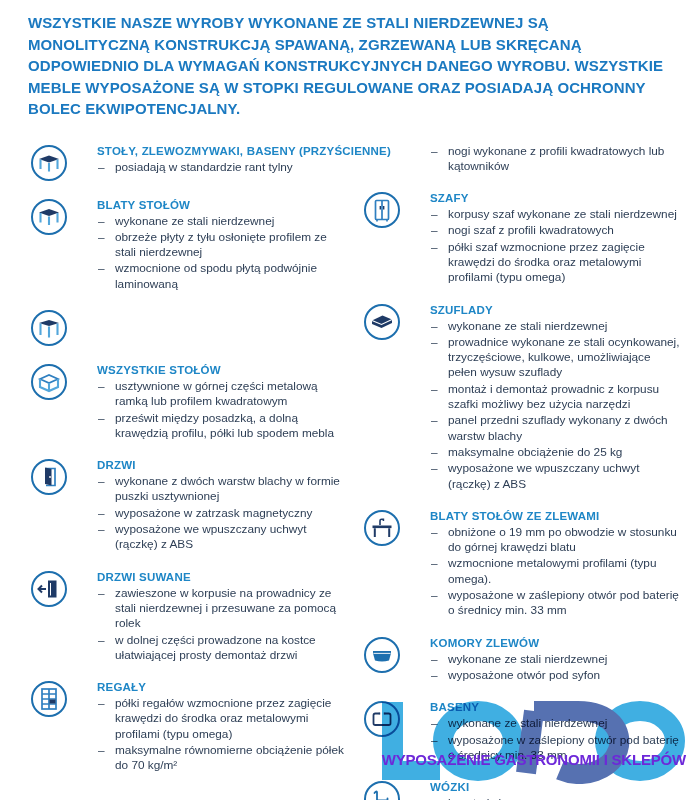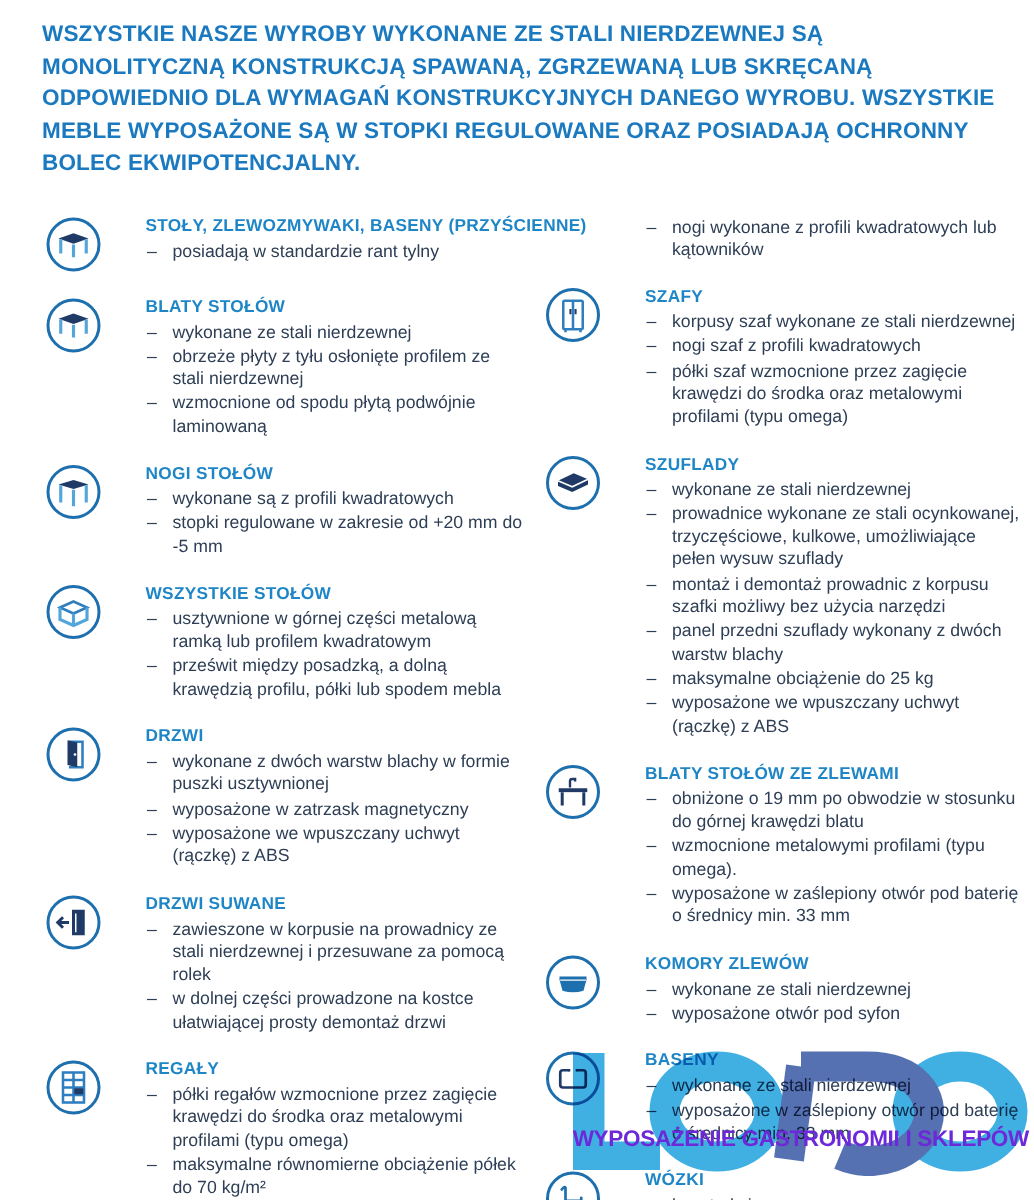--- a/index.html
+++ b/index.html
@@ -88,27 +88,20 @@
     </div>
 
     <div class="section">
       <span class="icon">
         <svg width="38" height="38" viewBox="0 0 38 38">
             <circle class="ic-stroke" cx="19" cy="19" r="17"></circle>
             <path class="ic-dark" d="M9 14 L19 11 L29 14 L19 17 Z"></path>
             <path class="ic-leg" d="M10.5 14.5 V26 M19 17.5 V28.5 M27.5 14.5 V26"></path>
           </svg>
       </span>
-      <div class="content">
-        <h3 class="heading">NOGI STOŁÓW</h3>
-        <ul class="bullets">
-          <li>wykonane są z profili kwadratowych</li>
-          <li>stopki regulowane w zakresie od +20 mm do -5 mm</li>
-        </ul>
-      </div>
     </div>
 
     <div class="section">
       <span class="icon">
         <svg width="38" height="38" viewBox="0 0 38 38">
             <circle class="ic-stroke" cx="19" cy="19" r="17"></circle>
             <path class="ic-thin" d="M10 16 L19 12 L28 16 L19 20 Z"></path>
             <path class="ic-leg" d="M10 16 V24 L19 28 L28 24 V16 M19 20 V28"></path>
           </svg>
       </span>

